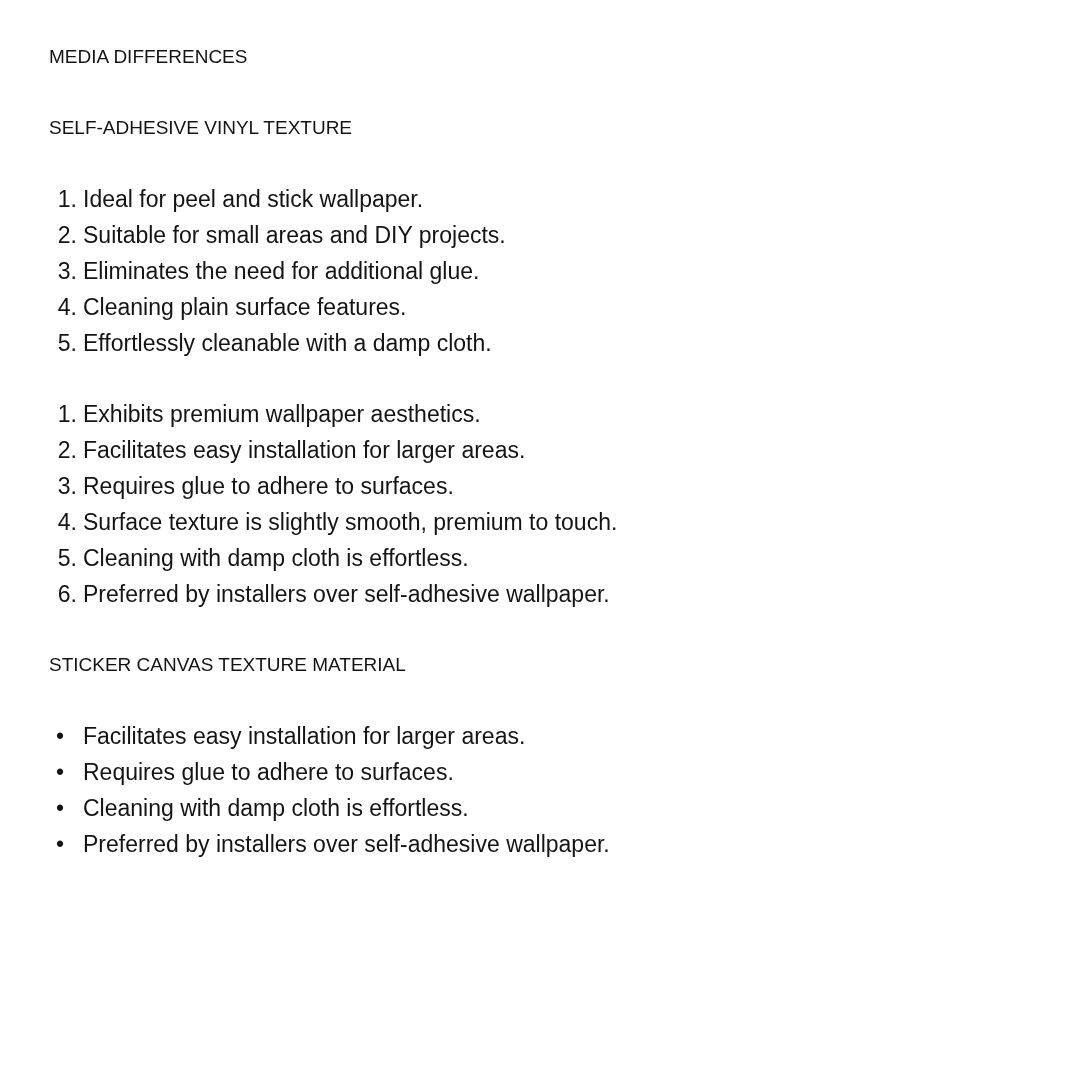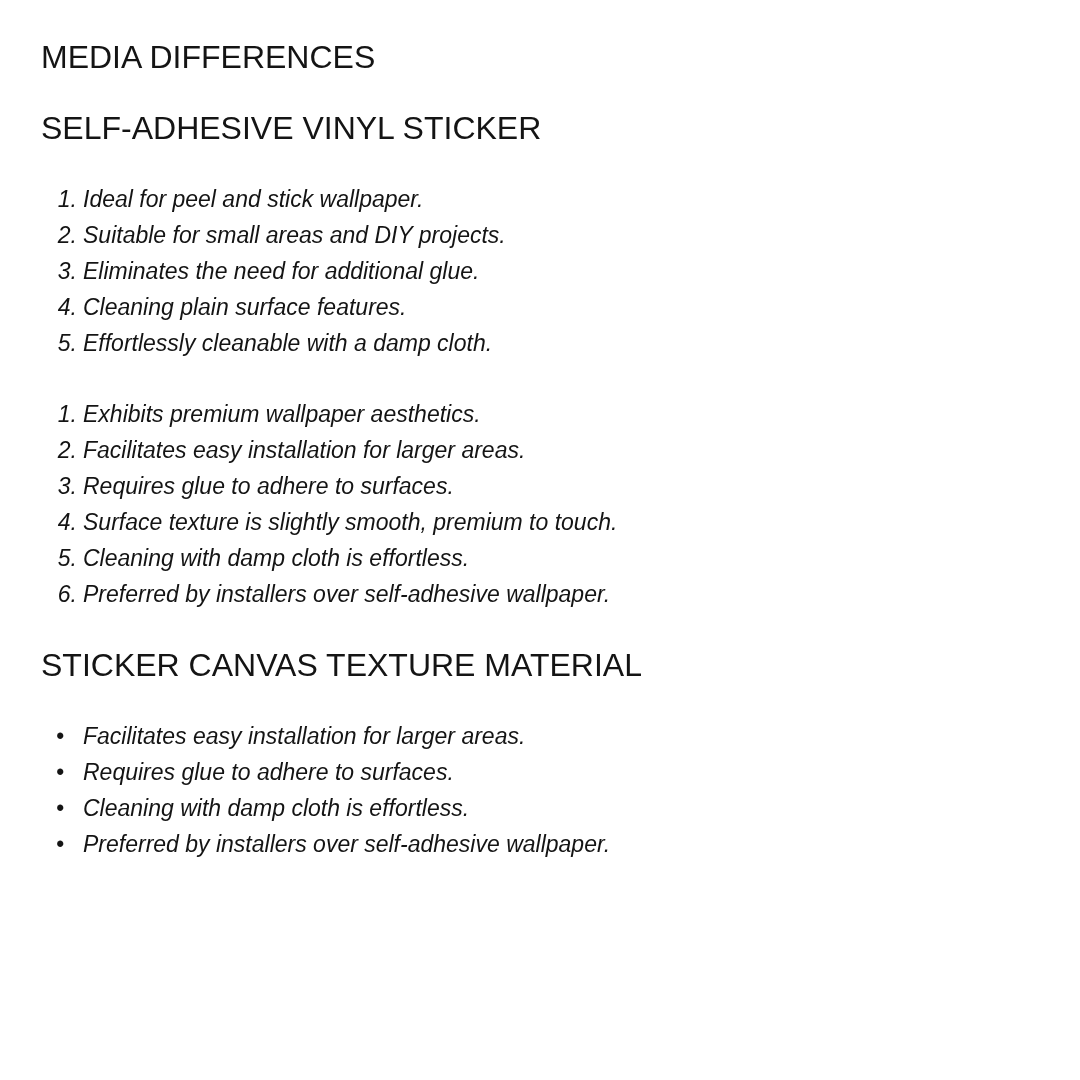--- a/index.html
+++ b/index.html
@@ -15,33 +15,32 @@
     background: #ffffff;
     padding: 39px 40px 0 37px;
     font-family: "Liberation Sans", sans-serif;
     font-size: 23px;
     line-height: 36px;
     color: #141414;
     overflow: hidden;
   }
   .title,
   .heading {
-    margin: 35px 4px;
-    font-size: 32px;
+    margin: 35px 12px;
+    font-size: 19px;
     font-weight: 400;
   }
   .title {
     margin-top: 0;
   }
   ol.num-list,
   ul.bullet-list {
     margin: 35px 0;
     padding: 0;
     list-style: none;
-    font-style: italic;
   }
   ol.num-list {
     counter-reset: item;
   }
   ol.num-list li {
     counter-increment: item;
     position: relative;
     padding-left: 46px;
   }
   ol.num-list li::before {
@@ -61,21 +60,21 @@
     left: 19px;
   }
 </style>
 </head>
 <body>
 
 <div class="page">
 
   <p class="title">MEDIA DIFFERENCES</p>
 
-  <p class="heading">SELF-ADHESIVE VINYL STICKER</p>
+  <p class="heading">SELF-ADHESIVE VINYL TEXTURE</p>
 
   <ol class="num-list">
     <li>Ideal for peel and stick wallpaper.</li>
     <li>Suitable for small areas and DIY projects.</li>
     <li>Eliminates the need for additional glue.</li>
     <li>Cleaning plain surface features.</li>
     <li>Effortlessly cleanable with a damp cloth.</li>
   </ol>
 
 

